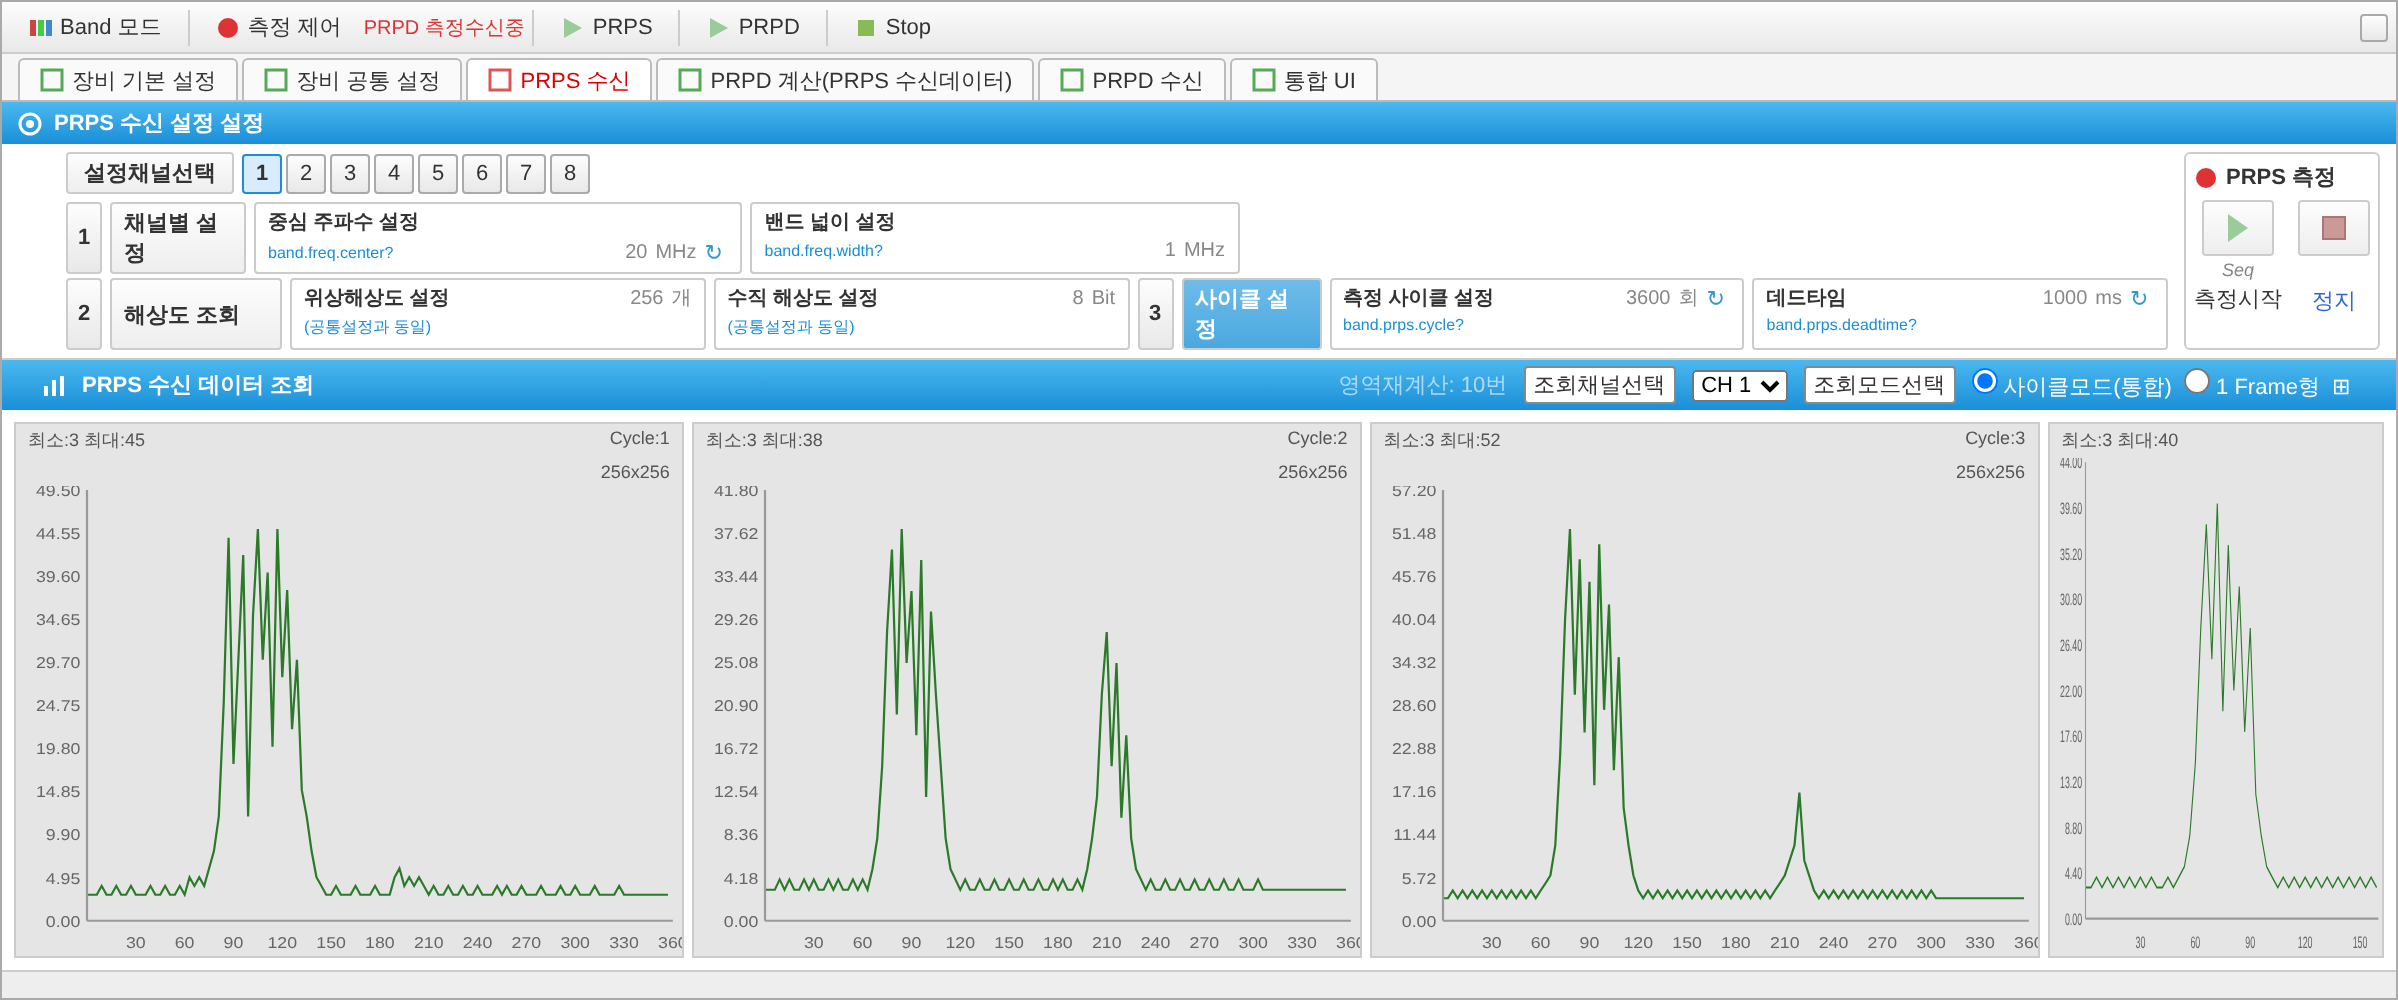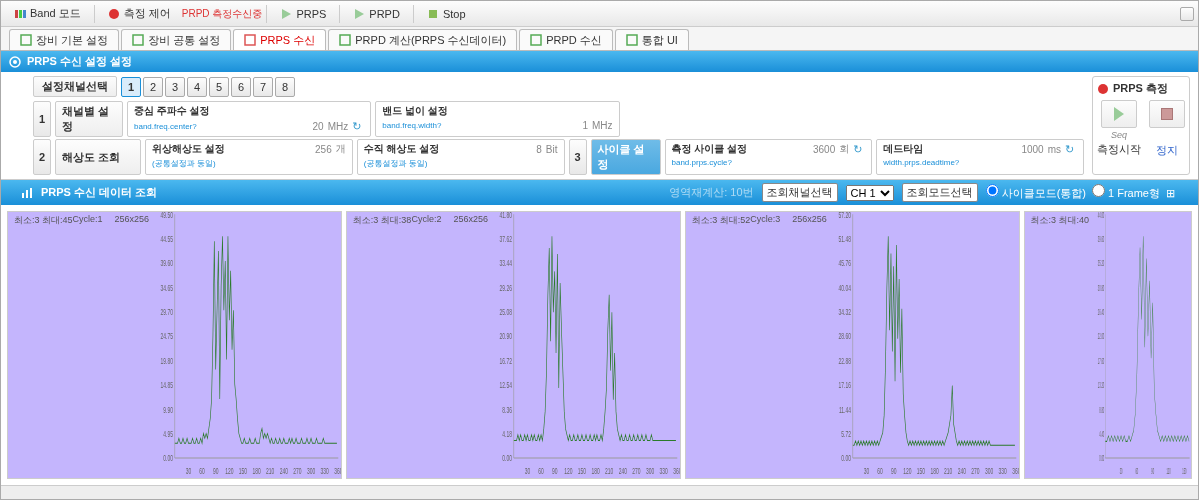--- a/index.html
+++ b/index.html
@@ -33,21 +33,21 @@
   .rp-title{display:flex; align-items:center; gap:4px; font-weight:bold;}
   .rp-btns{display:flex; gap:8px;}
   .rp-btn{display:flex; flex-direction:column; align-items:center; gap:2px; cursor:pointer;}
   .rp-btn .icon-box{width:36px; height:28px; border:1px solid #ccc; background:linear-gradient(#fdfdfd,#eee); display:flex; align-items:center; justify-content:center; border-radius:2px;}
   .data-hdr { background: linear-gradient(#4bb8ef,#1a8fd8); color:#fff; display:flex; align-items:center; padding:3px 20px; gap:8px; font-weight:bold;}
   .data-hdr .spacer{flex:1;}
   .sel-lbl{background:#fff; color:#333; padding:1px 4px; border:1px solid #888; border-radius:2px; font-weight:normal;}
   select.ch-sel{font-size:11px;}
   .radio-grp{display:flex; gap:6px; align-items:center; font-weight:normal;}
   .charts { display:flex; gap:4px; padding:6px; flex:1; overflow:hidden;}
-  .chart { flex:1; border:1px solid #ccc; background:#c4b5fd; display:flex; flex-direction:row; position:relative;}
+  .chart { flex:1; border:1px solid #ccc; background:#e5e5e5; display:flex; flex-direction:column; position:relative;}
   .chart:last-child{flex:0.5;}
   .chart-top{display:flex; justify-content:space-between; font-size:9px; padding:2px 6px; color:#555;}
   .chart-body{flex:1; position:relative;}
   svg.plot{position:absolute; inset:0; width:100%; height:100%;}
   .ytick{font-size:8px; fill:#666; text-anchor:end;}
   .xtick{font-size:8px; fill:#666; text-anchor:middle;}
   .series{stroke:#2a7a2a; stroke-width:1; fill:none;}
   .scroll-bar{height:14px; background:#eee; border-top:1px solid #ccc;}
   .win-ctrl { margin-left:auto; display:flex; gap:4px;}
   .win-ctrl span{width:14px; height:14px; border:1px solid #aaa; background:linear-gradient(#fdfdfd,#e8e8e8); cursor:pointer; border-radius:2px;}
@@ -235,21 +235,21 @@
               </div>
           </div>
           <div class="cfg-col" style="flex:1;">
             <div class="cfg-field">
                 <span class="nm">데드타임</span>
                 <span class="val" style="margin-left:auto;">1000</span>
                 <span class="unit">ms</span>
                 <span class="ico" style="color:#39c;">↻</span>
               </div>
             <div class="cfg-field">
-                <span class="hint">width.prps.deadtime?</span>
+                <span class="hint">band.prps.deadtime?</span>
               </div>
           </div>
         </div>
       </div>
       <div class="right-panel">
         <div class="rp-title">
           <span class="ico"><svg viewBox="0 0 12 12">
                 <circle cx="6" cy="6" r="5" fill="#d33"></circle>
               </svg></span>
           <span>PRPS 측정</span>

